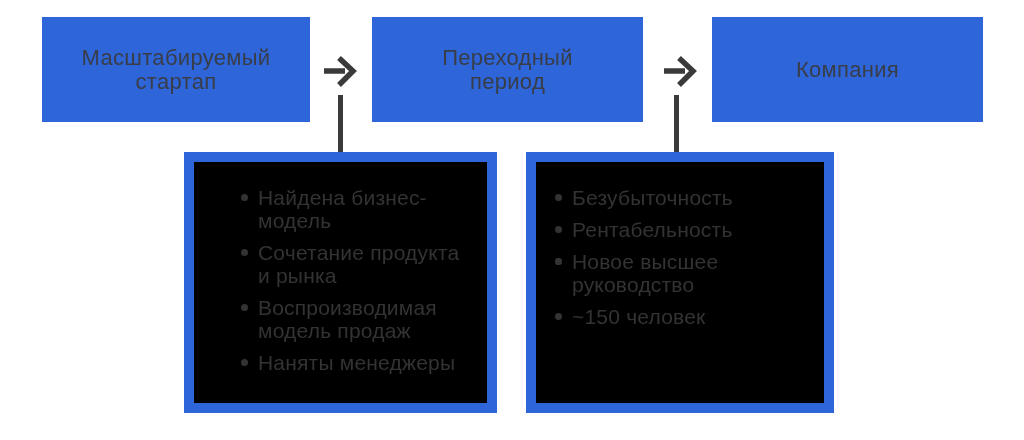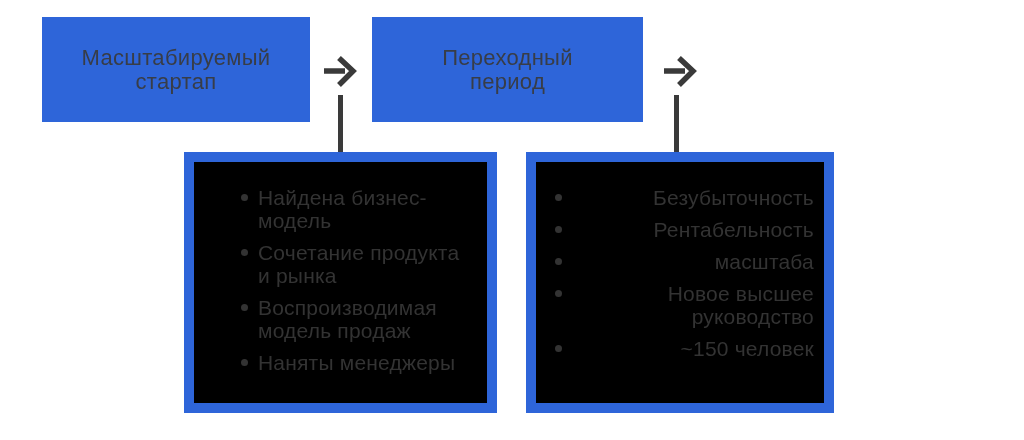--- a/index.html
+++ b/index.html
@@ -65,21 +65,21 @@
     border: 10px solid #2e65d9;
     background: #000000;
   }
   #detail-1 { left: 184px; width: 293px; }
   #detail-2 { left: 526px; width: 288px; }
   .criteria-list {
     list-style: none;
     margin: 0;
     padding: 24px 10px 0 64px;
   }
-  #detail-2 .criteria-list { padding-left: 36px; text-align: right; }
+  #detail-2 .criteria-list { padding-left: 36px; }
   .criteria-list li {
     position: relative;
     color: #333333;
     font-size: 21px;
     line-height: 23px;
     margin: 0 0 9px 0;
     letter-spacing: 0.2px;
   }
   .criteria-list li .bullet-dot {
     position: absolute;
@@ -97,20 +97,23 @@
 
 <div class="canvas">
 
   <div class="stage-box" id="stage-1">
     <span class="line">Масштабируемый</span>
     <span class="line">стартап</span>
   </div>
   <div class="stage-box" id="stage-2">
     <span class="line">Переходный</span>
     <span class="line">период</span>
+  </div>
+  <div class="stage-box" id="stage-3">
+    <span class="line">Компания</span>
   </div>
 
   <svg class="arrow-svg" id="arrow-1" viewBox="0 0 40 45">
     <line x1="6" y1="22" x2="27" y2="22" stroke="#3a3a3a" stroke-width="5.5"></line>
     <polyline points="21,9 35,22 21,36" fill="none" stroke="#3a3a3a" stroke-width="5.5"></polyline>
   </svg>
   <svg class="arrow-svg" id="arrow-2" viewBox="0 0 40 45">
     <line x1="6" y1="22" x2="27" y2="22" stroke="#3a3a3a" stroke-width="5.5"></line>
     <polyline points="21,9 35,22 21,36" fill="none" stroke="#3a3a3a" stroke-width="5.5"></polyline>
   </svg>
@@ -146,21 +149,20 @@
       <li>
         <span class="bullet-dot"></span>
         <span class="line">Безубыточность</span>
       </li>
       <li>
         <span class="bullet-dot"></span>
         <span class="line">Рентабельность</span>
       </li>
       <li>
         <span class="bullet-dot"></span>
-        <span class="line">масштаба</span>
       </li>
       <li>
         <span class="bullet-dot"></span>
         <span class="line">Новое высшее</span>
         <span class="line">руководство</span>
       </li>
       <li>
         <span class="bullet-dot"></span>
         <span class="line">~150 человек</span>
       </li>

